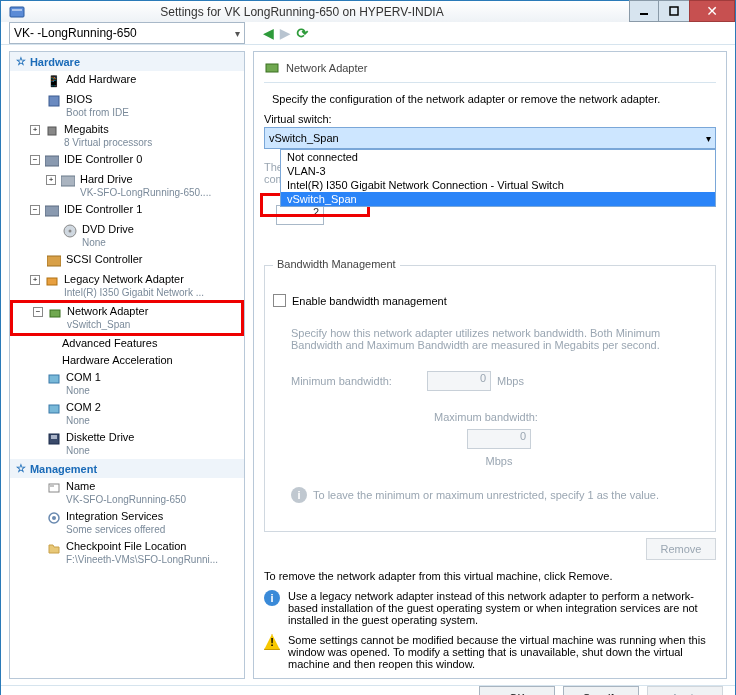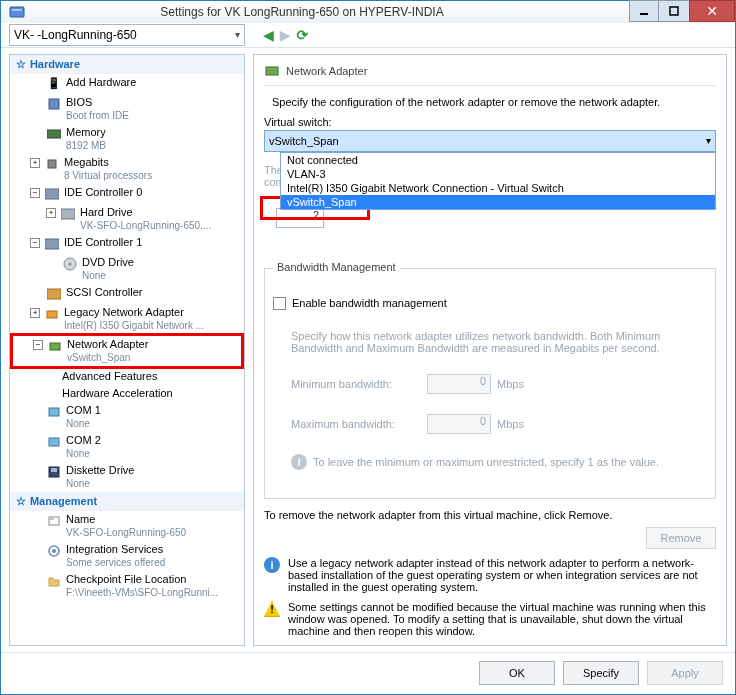--- a/index.html
+++ b/index.html
@@ -116,29 +116,20 @@
         <div class="node indent1">
             <span class="noexp"></span>
             <span class="icon">
               <svg width="14" height="14">
                 <rect x="2" y="2" width="10" height="10" fill="#6a8ac0" stroke="#3a5a90"></rect>
               </svg>
             </span>
             <span class="txt"><span>BIOS</span><br><span class="sub">Boot from IDE</span></span>
           </div>
         <div class="node indent1">
-            <span class="noexp"></span>
-            <span class="icon">
-              <svg width="14" height="10">
-                <rect width="14" height="8" y="1" fill="#4a7a4a" stroke="#2a4a2a"></rect>
-              </svg>
-            </span>
-            <span class="txt"><span>Memory</span><br><span class="sub">8192 MB</span></span>
-          </div>
-        <div class="node indent1">
             <span class="exp">+</span>
             <span class="icon">
               <svg width="14" height="14">
                 <rect x="3" y="3" width="8" height="8" fill="#888" stroke="#555"></rect>
               </svg>
             </span>
             <span class="txt"><span>Megabits</span><br><span class="sub">8 Virtual processors</span></span>
           </div>
         <div class="node indent1">
             <span class="exp">−</span>
@@ -317,35 +308,35 @@
         <div class="row">
           <div class="chk"></div>
           <span>Enable bandwidth management</span>
         </div>
         <div class="disabled-text" style="margin:6px 0 6px 18px;">Specify how this network adapter utilizes network bandwidth. Both Minimum Bandwidth and Maximum Bandwidth are measured in Megabits per second.</div>
         <div class="row disabled-text" style="margin-left:18px;">
           <span style="width:130px;">Minimum bandwidth:</span>
           <div class="numbox">0</div>
           <span>Mbps</span>
         </div>
-        <div class="row disabled-text" style="margin-left:18px;">
+        <div class="row disabled-text" style="margin-left:18px;flex-direction:column;">
           <span style="width:130px;">Maximum bandwidth:</span>
           <div class="numbox">0</div>
           <span>Mbps</span>
         </div>
         <div class="row disabled-text" style="margin-left:18px; margin-top:8px;">
           <div class="info-icon" style="background:#c0c8d0;">i</div>
           <span>To leave the minimum or maximum unrestricted, specify 1 as the value.</span>
         </div>
       </div>
 
-      <div style="margin-top:10px;">To remove the network adapter from this virtual machine, click Remove.</div>
       <div style="display:flex; margin-top:6px;">
         <div class="remove-btn">Remove</div>
       </div>
+      <div style="margin-top:10px;">To remove the network adapter from this virtual machine, click Remove.</div>
 
       <div class="info-row">
         <div class="info-icon">i</div>
         <div>Use a legacy network adapter instead of this network adapter to perform a network-based installation of the guest operating system or when integration services are not installed in the guest operating system.</div>
       </div>
       <div class="info-row">
         <div class="warn-icon">!</div>
         <div>Some settings cannot be modified because the virtual machine was running when this window was opened. To modify a setting that is unavailable, shut down the virtual machine and then reopen this window.</div>
       </div>
     </div>

